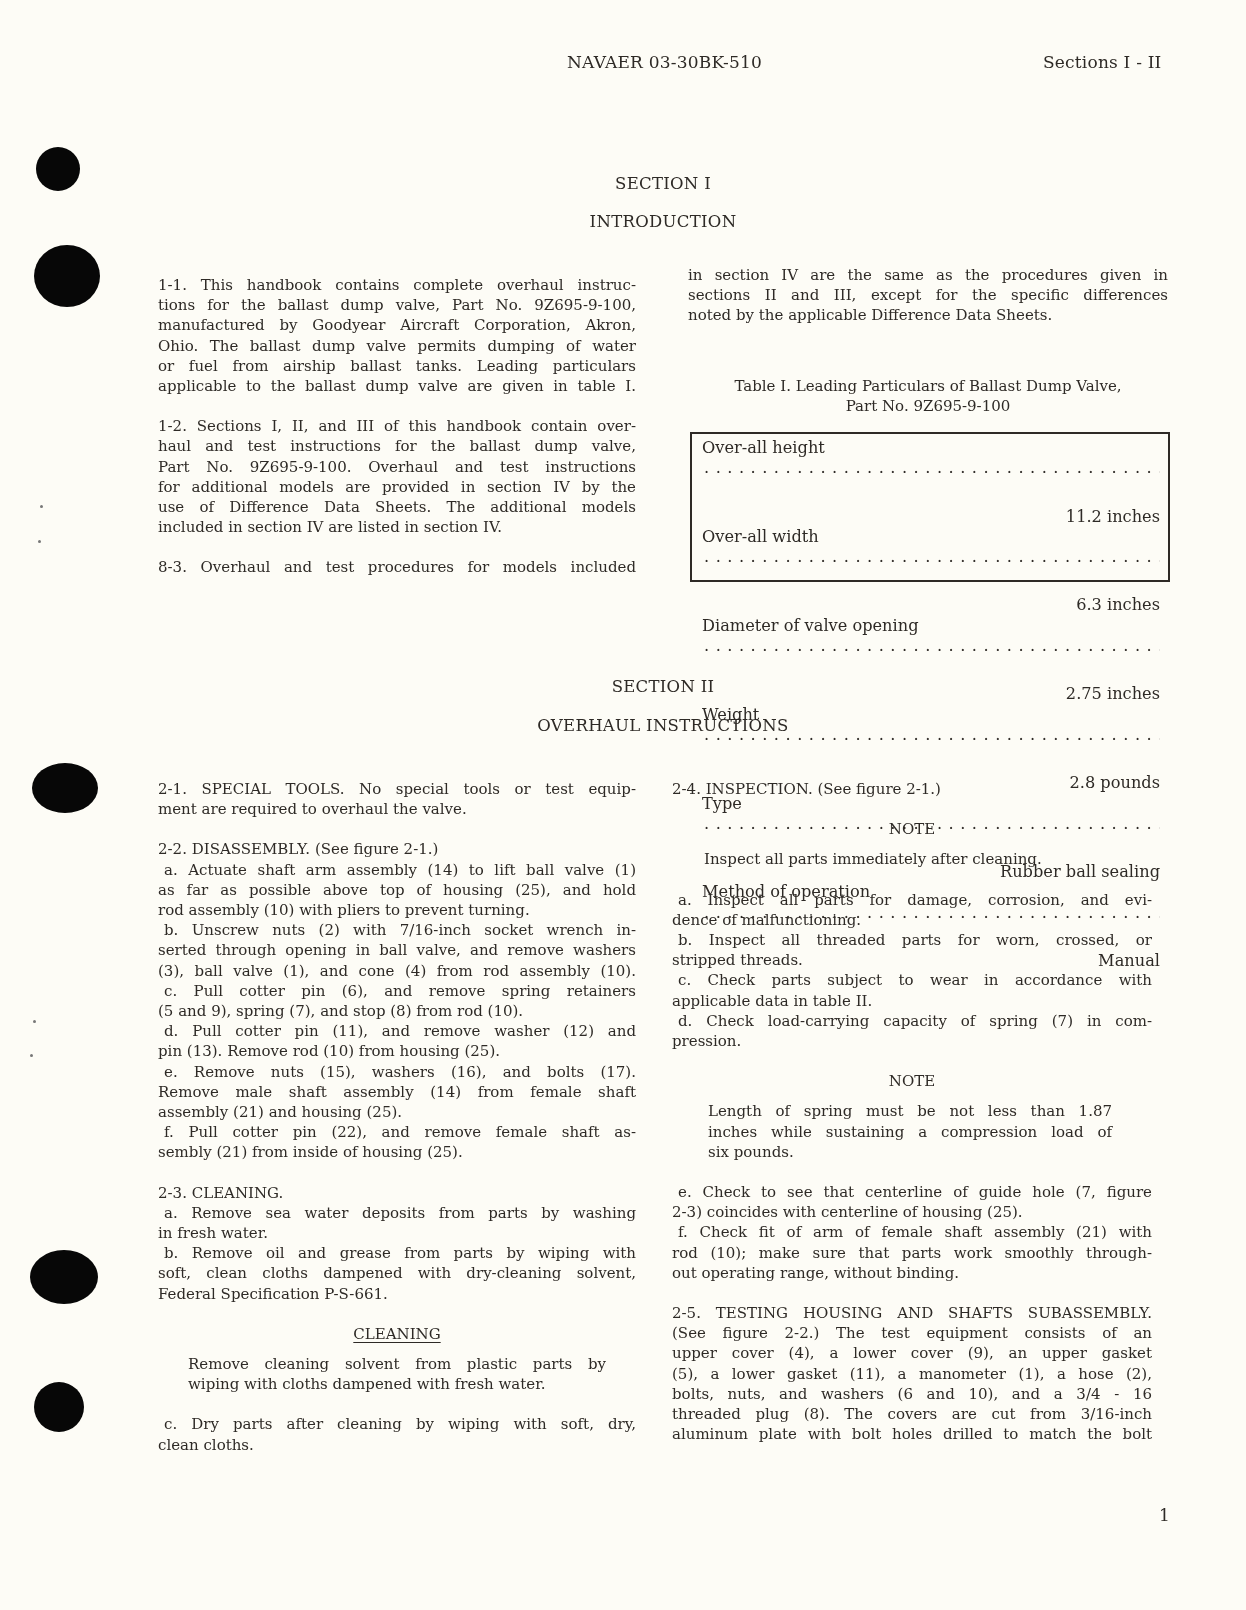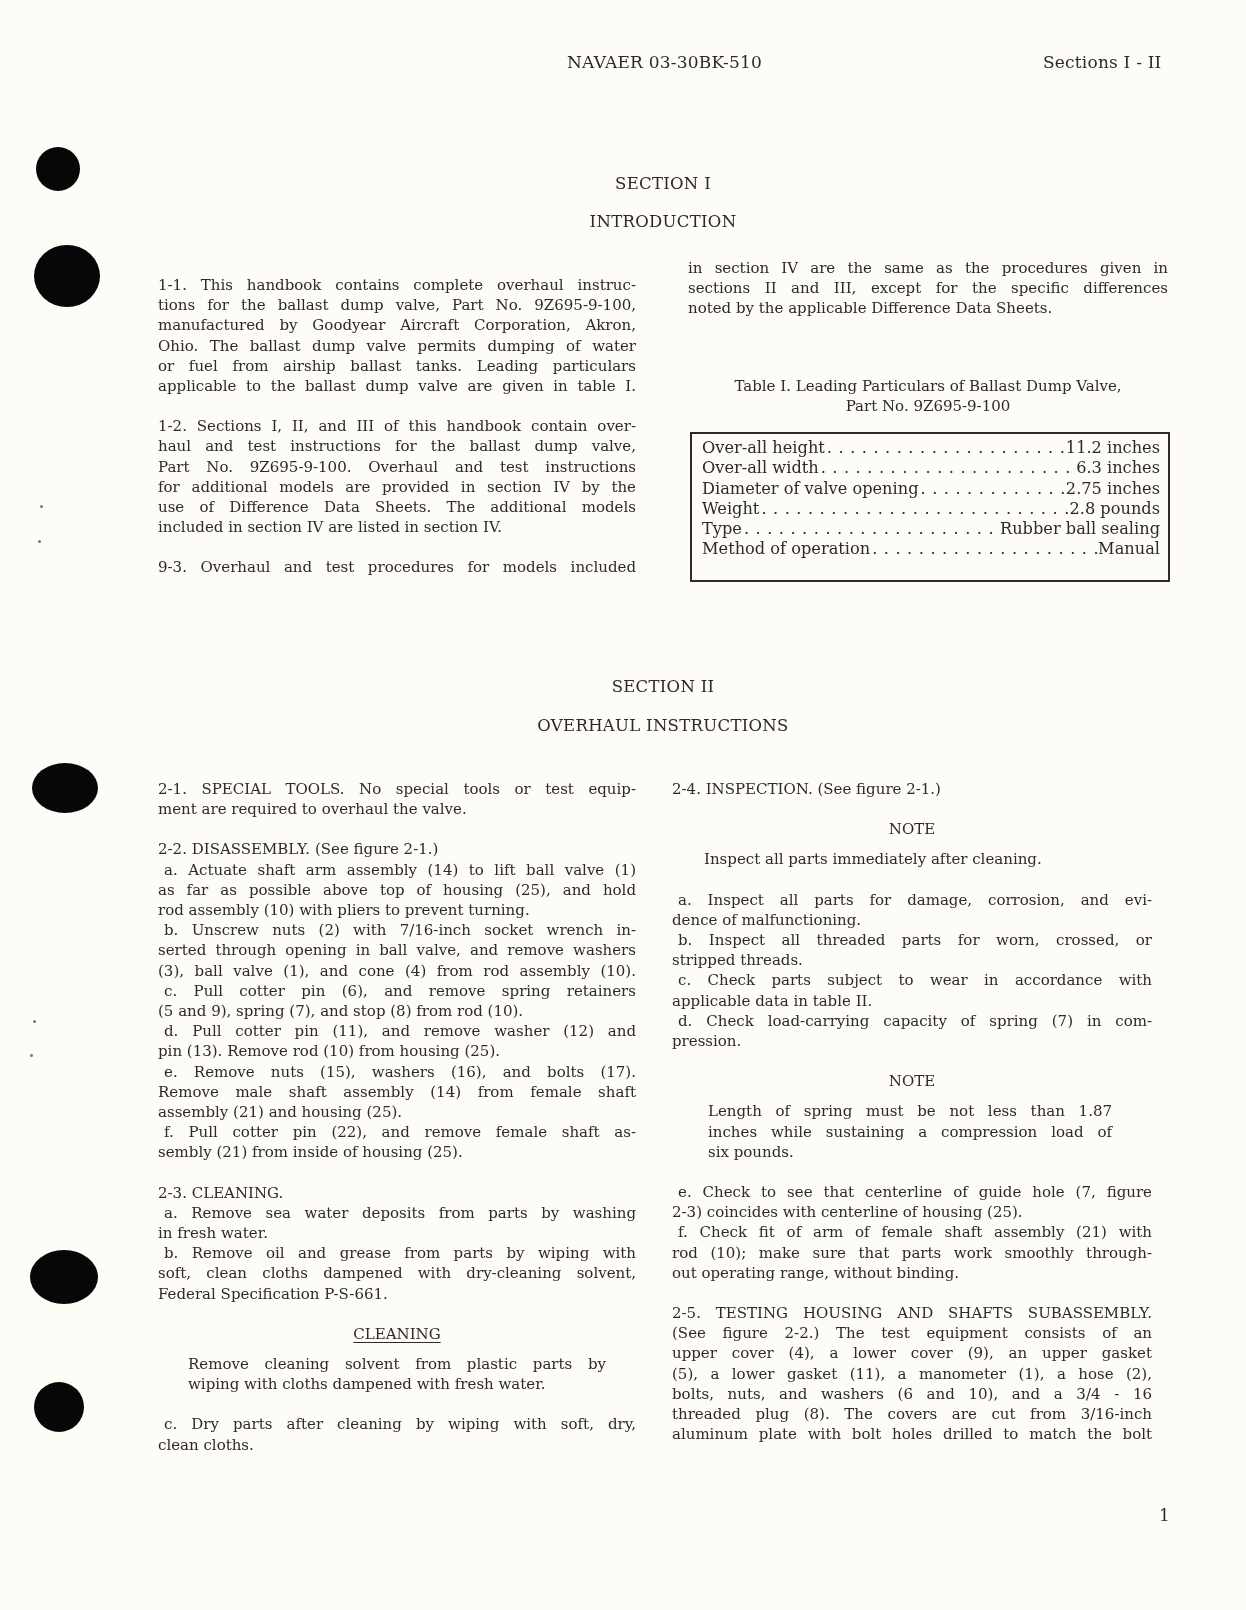--- a/index.html
+++ b/index.html
@@ -25,24 +25,24 @@
   .hole { position: absolute; background: #070707; border-radius: 50%; }
   .speck { position: absolute; background: #777; border-radius: 50%; width: 3px; height: 3px; }
   .table-box {
     position: absolute;
     left: 706px; top: 432px; width: 490px; height: 150px;
     border: 2px solid #2e2a26;
     box-sizing: border-box;
     padding: 4px 8px 0 10px;
     font-size: 16.2px; line-height: 20.3px;
   }
-  .trow { display: flex; white-space: nowrap; }
+  .trow { display: flex; white-space: nowrap; flex-direction: column; }
   .tlabel { flex: 0 0 auto; }
   .tdots { flex: 1 1 auto; overflow: hidden; letter-spacing: 6.5px; padding: 0 2px; }
-  .tval { flex: 0 0 auto; text-align: right; }
+  .tval { flex: 0 0 auto; text-align: right; margin-top: 28px; }
   .caution-title { text-align: center; }
   .caution-title span { text-decoration: underline; text-underline-offset: 3px; }
   .page-num { font-size: 17px; }
 </style>
 </head>
 <body>
 
 <div class="hole" style="left:36px; top:147px; width:44px; height:44px;"></div>
 <div class="hole" style="left:34px; top:245px; width:66px; height:62px;"></div>
 <div class="hole" style="left:32px; top:763px; width:66px; height:50px;"></div>
@@ -72,25 +72,25 @@
   <div>
     <p class="jl">1-2. Sections I, II, and III of this handbook contain over-</p>
     <p class="jl">haul and test instructions for the ballast dump valve,</p>
     <p class="jl">Part No. 9Z695-9-100. Overhaul and test instructions</p>
     <p class="jl">for additional models are provided in section IV by the</p>
     <p class="jl">use of Difference Data Sheets. The additional models</p>
     <p>included in section IV are listed in section IV.</p>
   </div>
   <div class="gap"></div>
   <div>
-    <p class="jl">9-3. Overhaul and test procedures for models included</p>
-  </div>
-</div>
-
-<div class="col" style="left:688px; top:258px; width:480px;">
+    <p class="jl">8-3. Overhaul and test procedures for models included</p>
+  </div>
+</div>
+
+<div class="col" style="left:688px; top:265px; width:480px;">
   <div>
     <p class="jl">in section IV are the same as the procedures given in</p>
     <p class="jl">sections II and III, except for the specific differences</p>
     <p>noted by the applicable Difference Data Sheets.</p>
   </div>
 </div>
 
 <div class="col" style="left:680px; top:376px; width:496px; text-align:center;">
   <p>Table I. Leading Particulars of Ballast Dump Valve,</p>
   <p>Part No. 9Z695-9-100</p>

